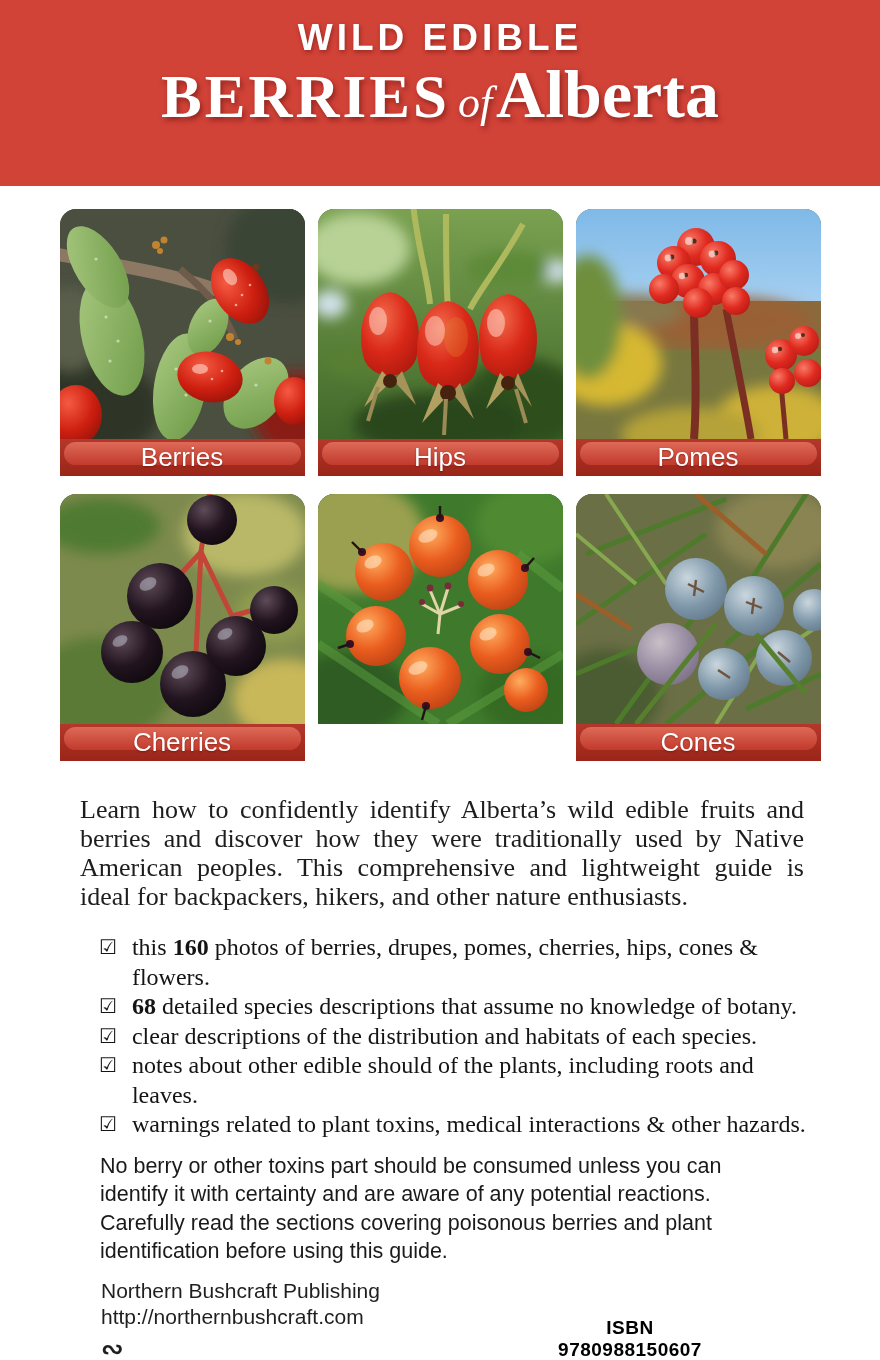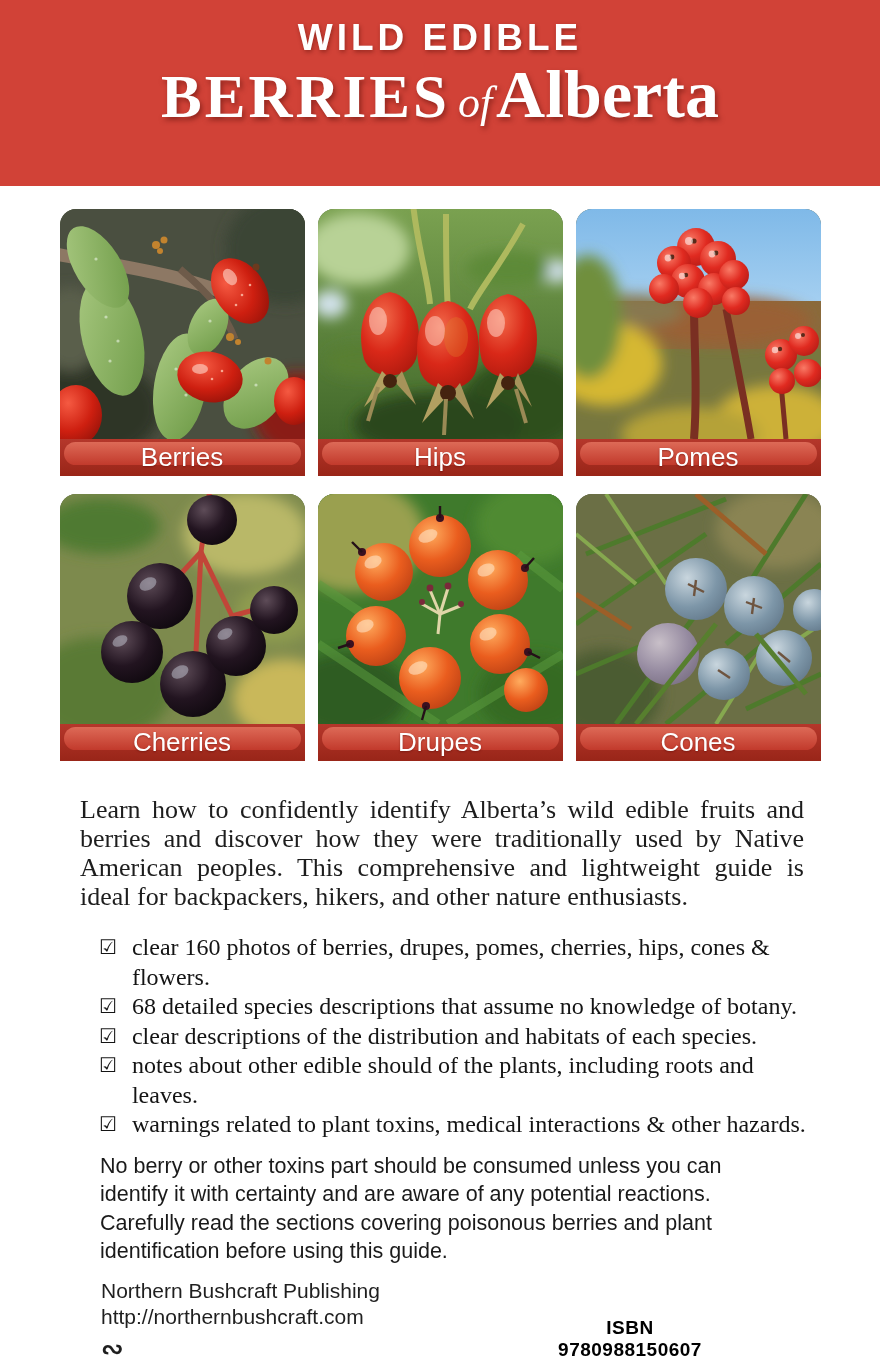--- a/index.html
+++ b/index.html
@@ -28,21 +28,21 @@
   .bar span{position:relative;color:#ffffff;font-size:26px;
        text-shadow:0 1px 2px rgba(90,10,5,.5);}
 
   
   .intro{margin:34px 76px 0 80px;font-family:"Liberation Serif",serif;font-size:26px;
          line-height:29px;color:#1d1d1d;text-align:justify;}
   .checklist{margin:22px 70px 0 99px;padding:0;list-style:none;}
   .checklist li{display:flex;gap:15px;font-family:"Liberation Serif",serif;font-size:24px;
          line-height:29.5px;color:#141414;}
   .check{font-family:"DejaVu Sans",sans-serif;font-size:20px;line-height:29.5px;}
-  .checklist b{font-weight:normal;text-align:right;}
+  .checklist b{font-weight:bold;text-align:right;}
   .warning{margin:12px 86px 0 100px;font-size:21.5px;line-height:28.5px;color:#1a1a1a;}
 
   
   .footer{position:relative;margin-top:12px;height:240px;}
   .publisher{position:absolute;left:101px;top:0;font-size:21px;line-height:26px;color:#1f1f1f;}
   .ornament{font-family:"DejaVu Sans",sans-serif;font-size:27px;font-weight:bold;margin-top:6px;}
 
   .barcode-block{position:absolute;left:526px;top:-4px;width:300px;}
   .isbn{margin-left:14px;width:180px;text-align:center;font-weight:bold;font-size:19px;
         letter-spacing:.5px;color:#000;margin-top:43px;}
@@ -376,23 +376,20 @@
           <g fill="#ffe2c4" opacity=".6">
             <ellipse cx="110" cy="42" rx="10" ry="6" transform="rotate(-24 110 42)"></ellipse>
             <ellipse cx="168" cy="76" rx="9" ry="6" transform="rotate(-24 168 76)"></ellipse>
             <ellipse cx="170" cy="140" rx="9" ry="6" transform="rotate(-24 170 140)"></ellipse>
             <ellipse cx="100" cy="174" rx="10" ry="6" transform="rotate(-24 100 174)"></ellipse>
             <ellipse cx="47" cy="132" rx="9" ry="6" transform="rotate(-24 47 132)"></ellipse>
             <ellipse cx="55" cy="68" rx="9" ry="6" transform="rotate(-24 55 68)"></ellipse>
           </g>
         </svg>
       </div>
-      <figcaption class="bar">
-        <span>Drupes</span>
-      </figcaption>
     </figure>
 
     <figure class="tile" style="margin:0">
       <div class="photo">
         <svg width="245" height="230" viewBox="0 0 245 230">
           <defs>
             <radialGradient id="g6b" cx="0.36" cy="0.32" r="0.95">
               <stop offset="0" stop-color="#c9d6de"></stop>
                 <stop offset=".5" stop-color="#7d96a8"></stop>
                 <stop offset="1" stop-color="#54687a"></stop>
@@ -451,21 +448,21 @@
       </figcaption>
     </figure>
 
   </section>
 
   <p class="intro">Learn how to confidently identify Alberta’s wild edible fruits and berries and discover how they were traditionally used by Native American peoples. This comprehensive and lightweight guide is ideal for backpackers, hikers, and other nature enthusiasts.</p>
 
   <ul class="checklist">
     <li>
       <span class="check">☑</span>
-      <span class="txt"><span>clear </span><b>160</b><span> photos of berries, drupes, pomes, cherries, hips, cones &amp; flowers.</span></span>
+      <span class="txt"><span>this </span><b>160</b><span> photos of berries, drupes, pomes, cherries, hips, cones &amp; flowers.</span></span>
     </li>
     <li>
       <span class="check">☑</span>
       <span class="txt"><span></span><b>68</b><span> detailed species descriptions that assume no knowledge of botany.</span></span>
     </li>
     <li>
       <span class="check">☑</span>
       <span class="txt"><span></span><b></b><span>clear descriptions of the distribution and habitats of each species.</span></span>
     </li>
     <li>

